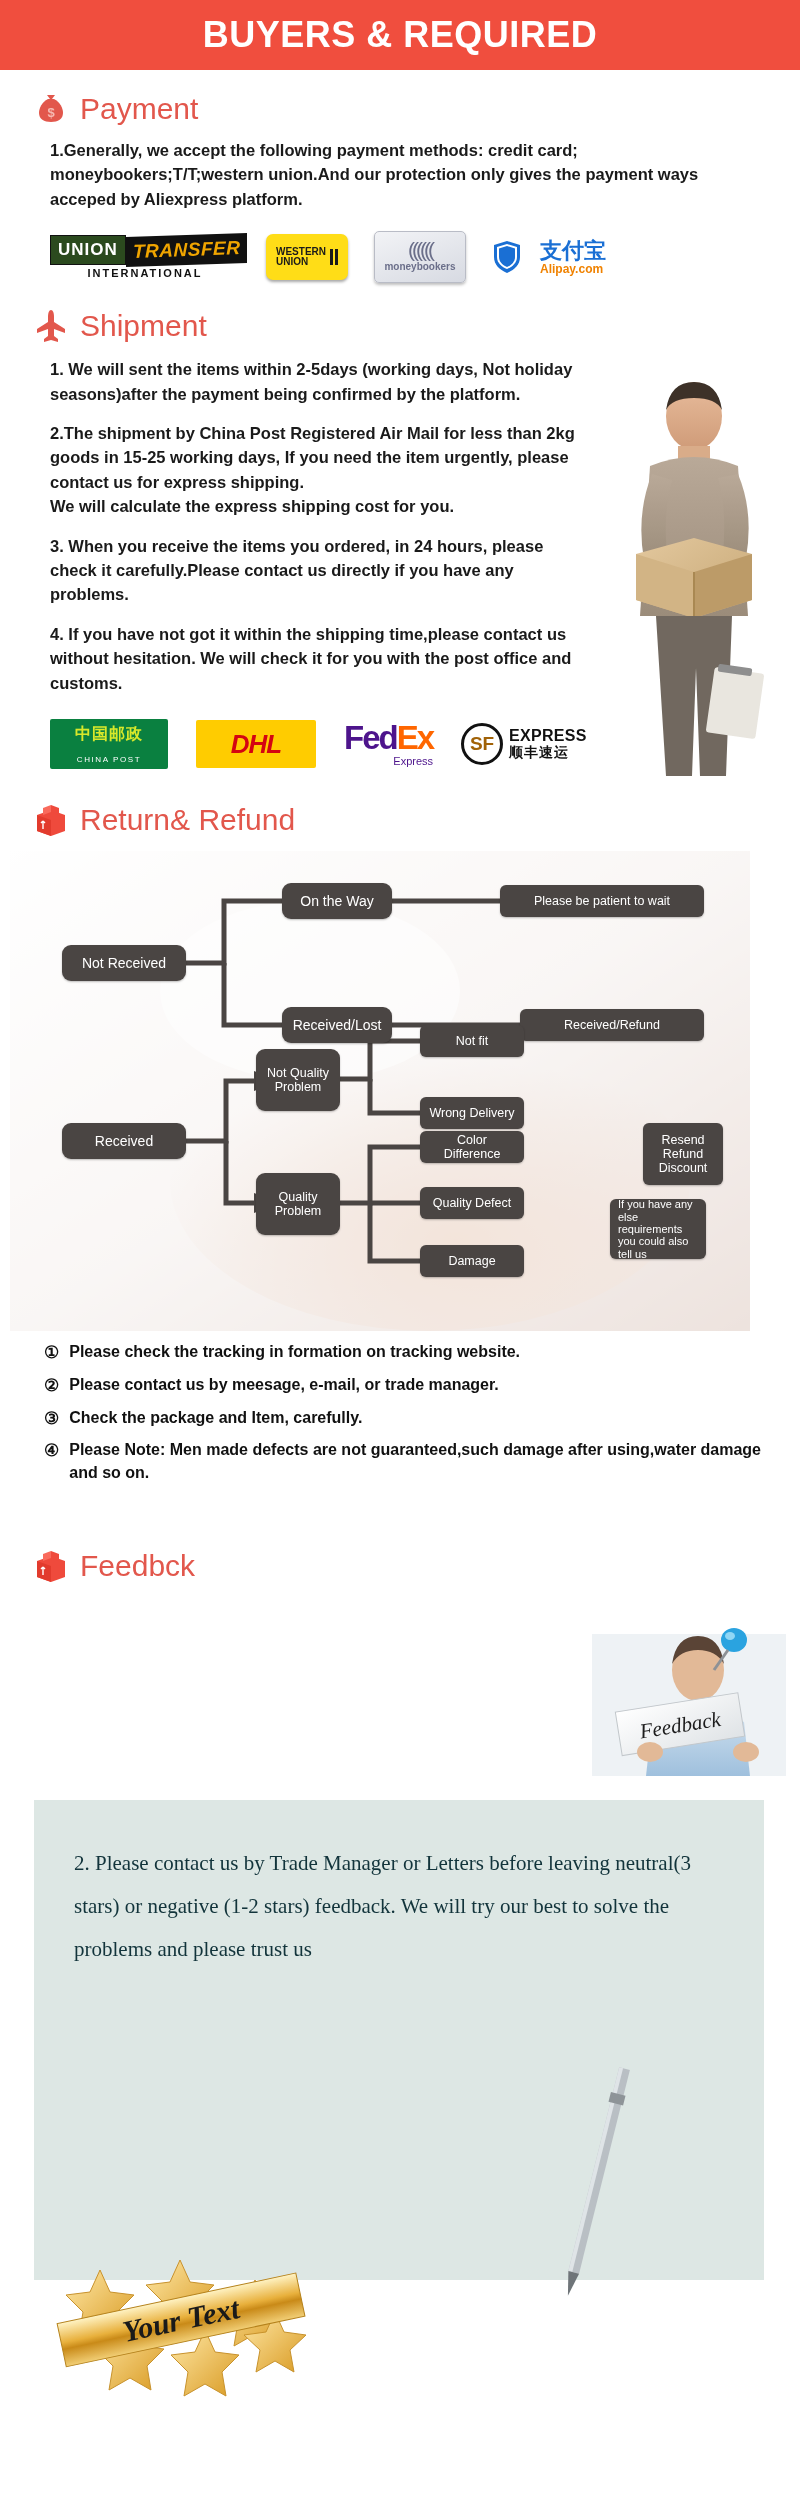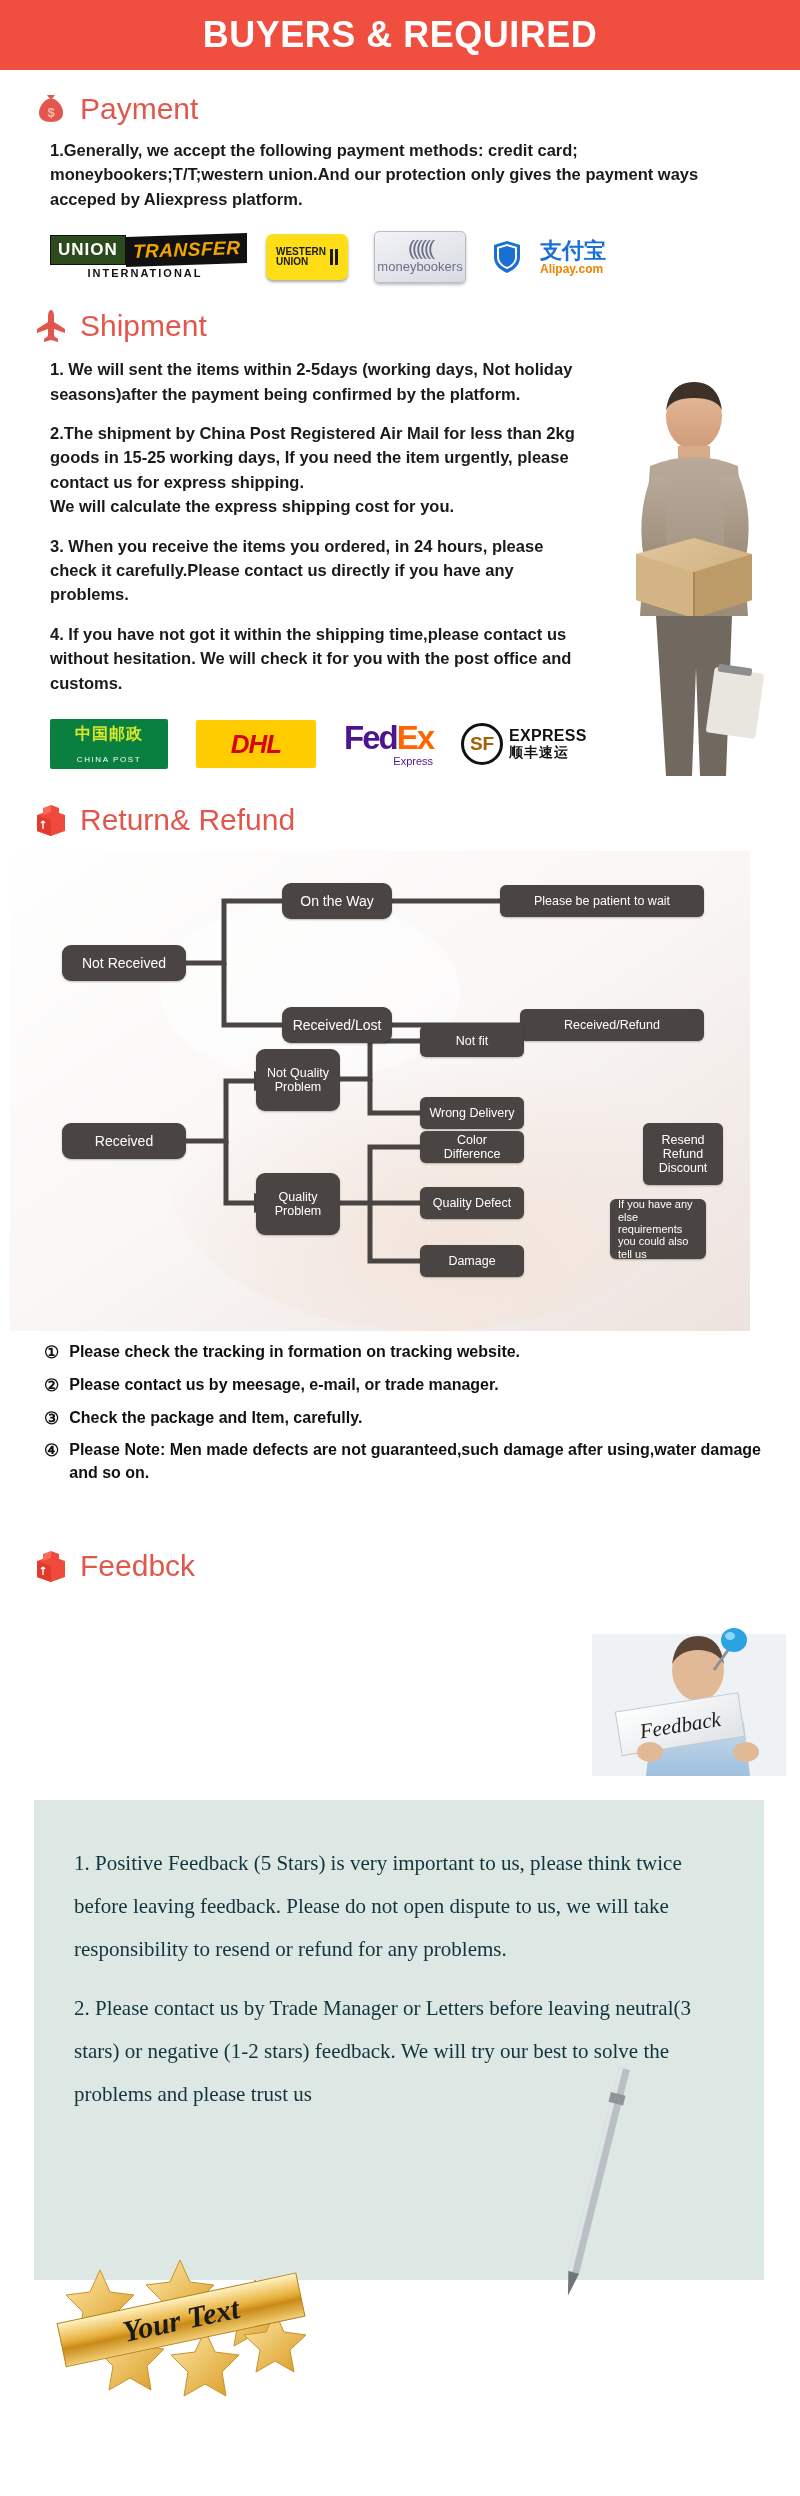--- a/index.html
+++ b/index.html
@@ -90,21 +90,21 @@
   .wu-txt { font-size: 10px; font-weight: 900; line-height: 1.05; color: #1a1a1a; }
   .wu-bars { display: flex; gap: 2px; }
   .wu-bars i { display: block; width: 3px; height: 16px; background: #1a1a1a; }
   .logo-mb {
     width: 92px; height: 52px; border-radius: 5px; border: 1px solid #b9bcc6;
     background: linear-gradient(160deg,#f2f3f6,#d7dae2);
     display: flex; flex-direction: column; align-items: center;
     justify-content: center; box-shadow: 0 2px 3px rgba(0,0,0,.25);
   }
   .mb-wave { font-size: 21px; color: #6b6f8a; line-height: .8; letter-spacing: -3px; }
-  .mb-txt { font-size: 13px; color: #6b6f8a; font-weight: 400; margin-top: 2px; text-align: right; }
+  .mb-txt { font-size: 10px; color: #6b6f8a; font-weight: 700; margin-top: 2px; text-align: right; }
   .logo-alipay { display: flex; align-items: center; gap: 18px; }
   .ali-shield { width: 30px; height: 34px; }
   .ali-wrap { line-height: 1; }
   .ali-cn { font-size: 22px; font-weight: 700; color: #1a6fd4; }
   .ali-com { font-size: 12px; color: #f08200; font-weight: 700; margin-top: 1px; }
 
   
   .ship-photo {
     position: absolute; right: 10px; top: 370px;
     width: 200px; height: 420px; z-index: 0; opacity: .98;
@@ -484,21 +484,20 @@
     <ellipse cx="170" cy="126" rx="13" ry="10" fill="#e2b997"></ellipse>
 
     <g>
       <ellipse cx="158" cy="14" rx="13" ry="12" fill="#2aa3e0"></ellipse>
       <ellipse cx="154" cy="10" rx="5" ry="4" fill="#8fd6f5"></ellipse>
       <path d="M152 24 L138 44" stroke="#8d9196" stroke-width="3"></path>
     </g>
   </svg>
 
   <div class="fb-box">
-    <p>1. Positive Feedback (5 Stars) is very important to us, please think twice before leaving feedback. Please do not open dispute to us,   we will take responsibility to resend or refund for any problems.</p>
     <p>2. Please contact us by Trade Manager or Letters before leaving neutral(3 stars) or negative (1-2 stars) feedback. We will try our best to solve the problems and please trust us</p>
   </div>
 
   <svg class="fb-pen" width="110" height="260" viewBox="0 0 110 260">
     <g transform="rotate(14 55 130)">
       <rect x="50" y="10" width="11" height="210" fill="#b9bfc4"></rect>
       <rect x="50" y="10" width="4" height="210" fill="#dfe4e7"></rect>
       <path d="M50 220 h11 l-5.5 24z" fill="#6f7579"></path>
       <rect x="48" y="36" width="15" height="10" fill="#8e9498"></rect>
     </g>

